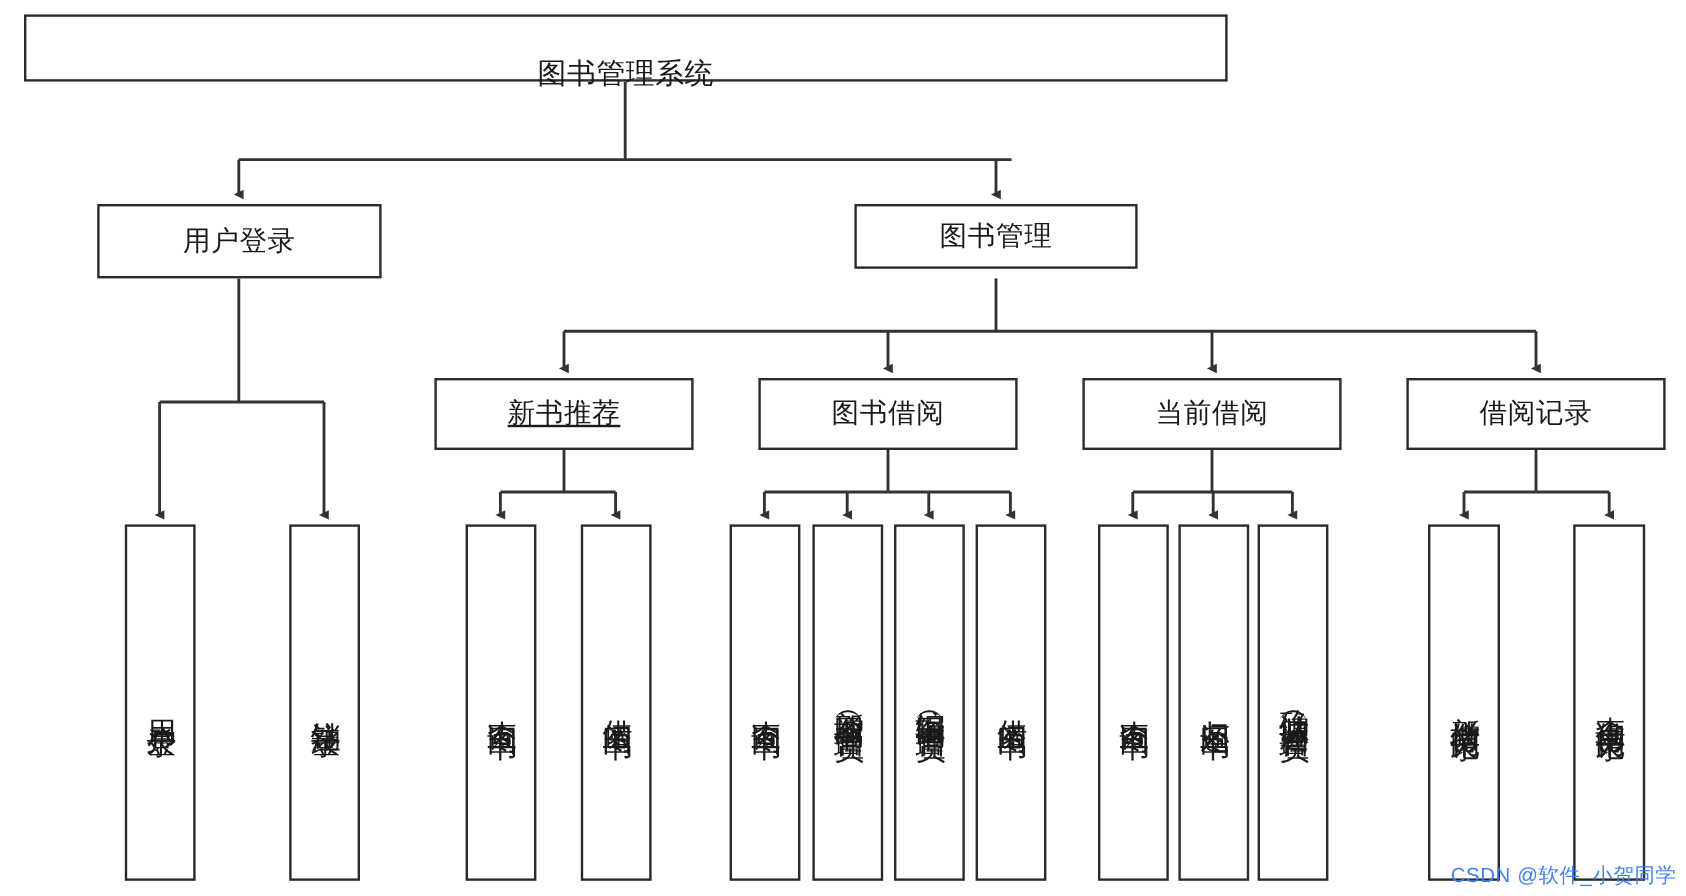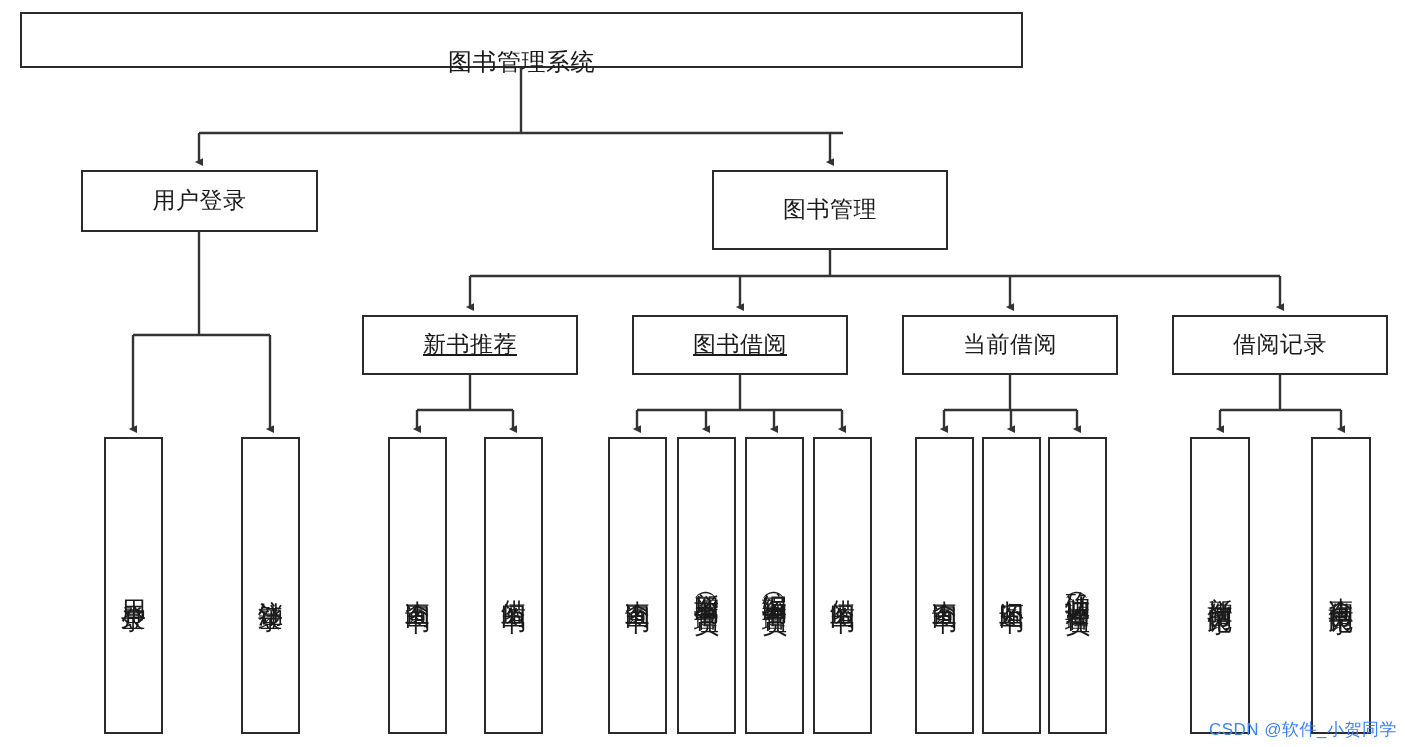--- a/index.html
+++ b/index.html
@@ -132,28 +132,28 @@
     </g>
   </svg>
 
   <div class="node h root" style="left:20px; top:12px; width:1003px; height:56px;">
     <span class="lbl">图书管理系统</span>
   </div>
 
   <div class="node h" style="left:81px; top:170px; width:237px; height:62px;">
     <span class="lbl">用户登录</span>
   </div>
-  <div class="node h" style="left:712px; top:170px; width:236px; height:80px;">
+  <div class="node h" style="left:712px; top:170px; width:236px; height:54px;">
     <span class="lbl">图书管理</span>
   </div>
 
   <div class="node h" style="left:362px; top:315px; width:216px; height:60px;text-decoration:underline;">
     <span class="lbl">新书推荐</span>
   </div>
-  <div class="node h" style="left:632px; top:315px; width:216px; height:60px;text-decoration:underline;">
+  <div class="node h" style="left:632px; top:315px; width:216px; height:60px;">
     <span class="lbl">图书借阅</span>
   </div>
   <div class="node h" style="left:902px; top:315px; width:216px; height:60px;align-items:center;">
     <span class="lbl">当前借阅</span>
   </div>
   <div class="node h" style="left:1172px; top:315px; width:216px; height:60px;">
     <span class="lbl">借阅记录</span>
   </div>
 
   <div class="node v" style="left:104px; top:437px; width:59px; height:297px;">

